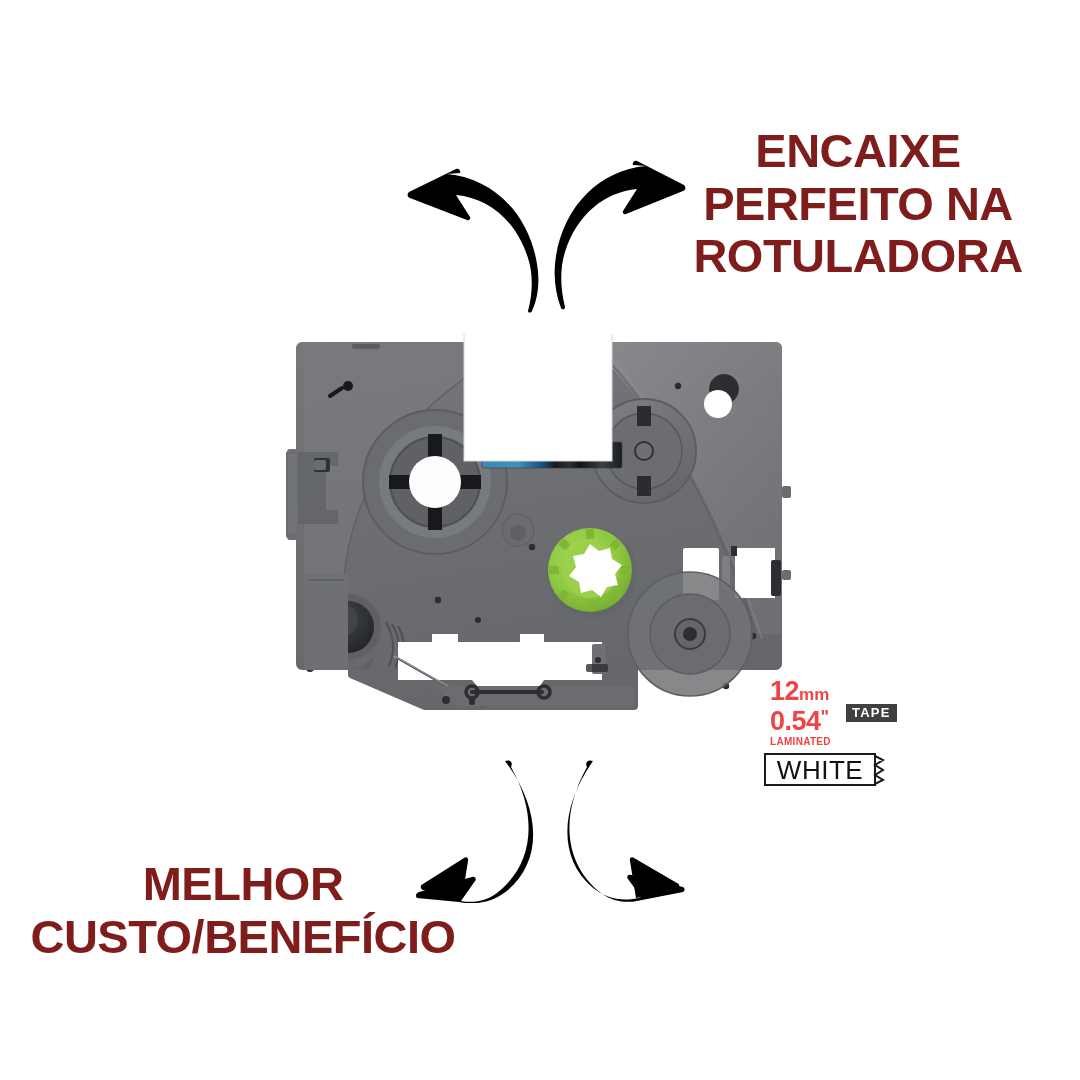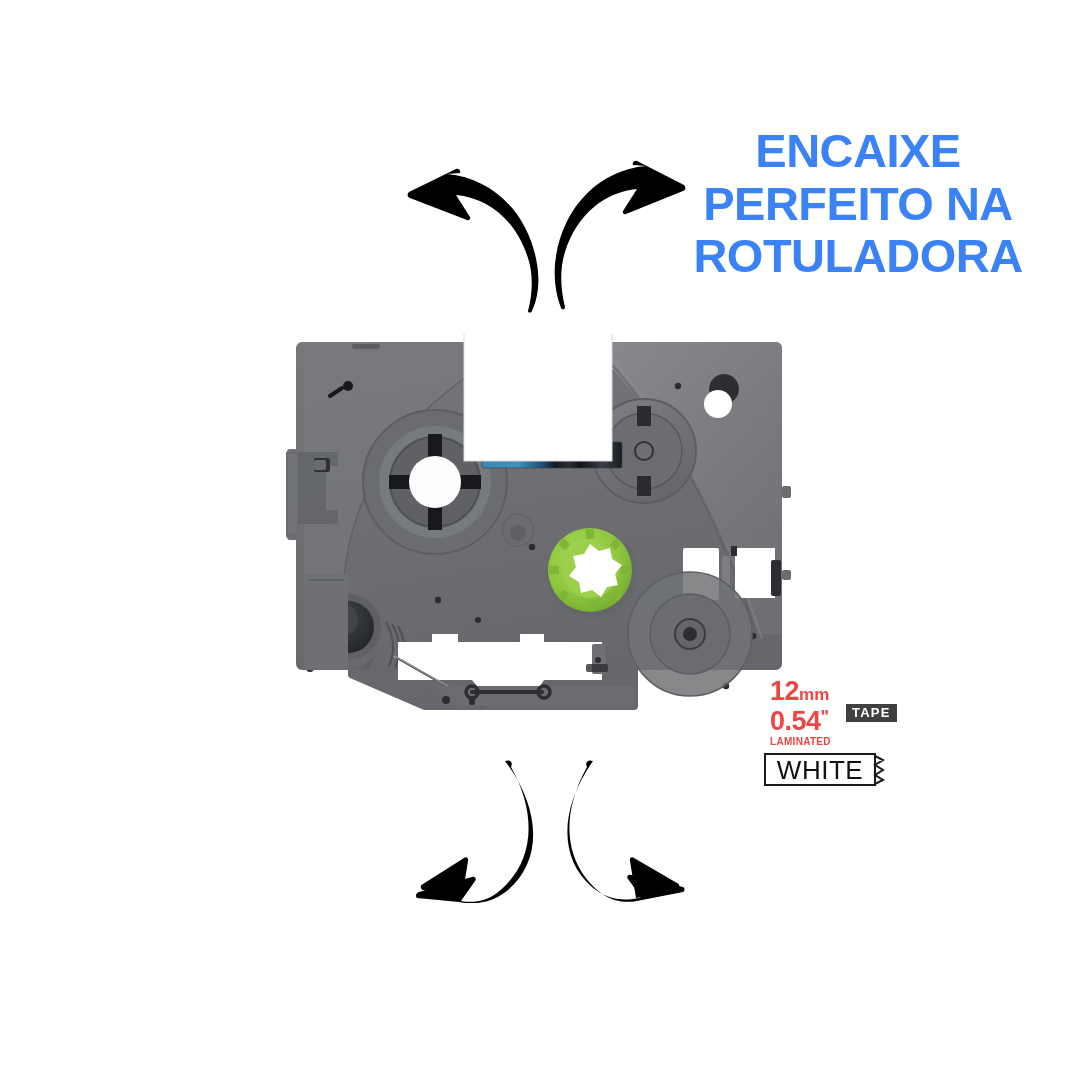--- a/index.html
+++ b/index.html
@@ -9,21 +9,21 @@
     font-family:"Liberation Sans", sans-serif;
     overflow:hidden;
     position:relative;
   }
   .stage{position:absolute;inset:0;}
 
   
   .benefit{
     position:absolute;
     font-weight:700;
-    color:#3b82f6;
+    color:#7f1d1d;
     line-height:1.12;
     letter-spacing:-0.5px;
     text-transform:uppercase;
     white-space:pre-line;
   }
   #benefit-0{ left:18px;  top:184px;  width:440px; text-align:center; font-size:47px; }
   #benefit-1{ left:640px; top:125px;  width:436px; text-align:center; font-size:47px; }
   #benefit-2{ left:4px;   top:858px;  width:478px; text-align:center; font-size:47px; }
   #benefit-3{ left:574px; top:855px;  width:506px; text-align:center; font-size:47px; }
 
@@ -74,20 +74,22 @@
   }
 </style>
 </head>
 <body>
 
 <div class="stage">
 
   <div class="benefit" id="benefit-1">ENCAIXE
 PERFEITO NA
 ROTULADORA</div>
+  <div class="benefit" id="benefit-2">MELHOR
+CUSTO/BENEFÍCIO</div>
 
   <div class="arrow" id="arrow-top-left">
     <svg viewBox="0 0 150 146" xmlns="http://www.w3.org/2000/svg">
       <path fill="#000" d="M49 6 C95 10 131 46 139 96 C142 114 140 130 134 143
                            C133 145 130 145 130 143 C135 124 135 106 130 90
                            C118 52 90 30 58 27
                            L72 49 C73 51 71 53 69 52 L12 30 C9 29 9 26 11 24 L58 1 C61 0 63 3 62 5 Z"></path>
     </svg>
   </div>
 

